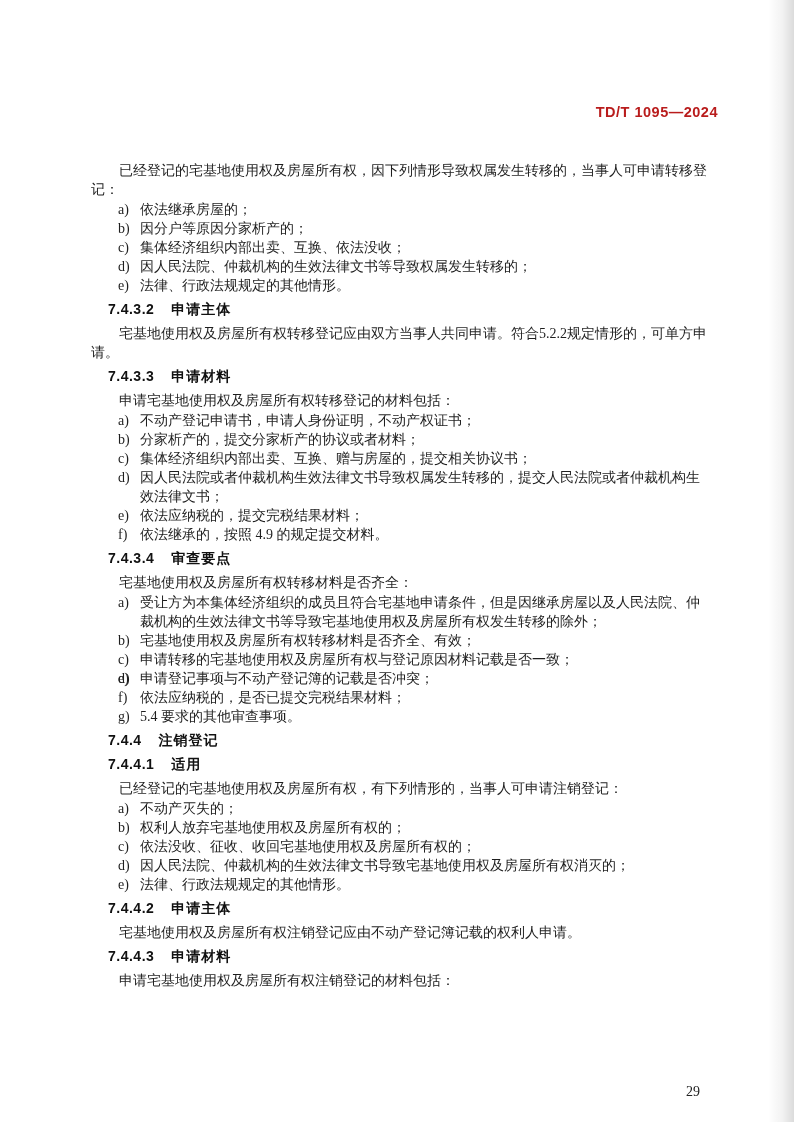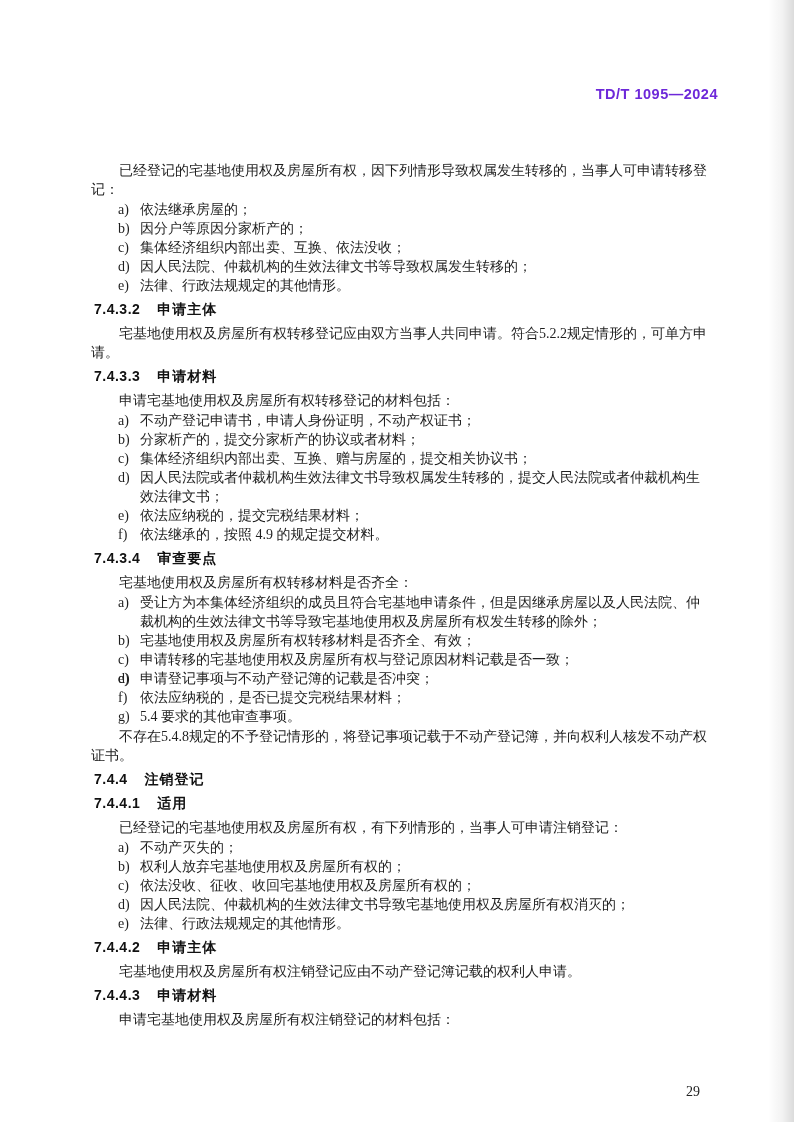--- a/index.html
+++ b/index.html
@@ -11,37 +11,37 @@
     color:#1e1e1e;
     font-family:"Liberation Serif", serif;
     font-size:14px;
   }
   .edge-shade{
     position:absolute;top:0;right:0;bottom:0;width:26px;
     background:linear-gradient(to right, rgba(0,0,0,0) 0%, rgba(0,0,0,0.05) 55%, rgba(0,0,0,0.14) 100%);
     pointer-events:none;
   }
   .header-code{
-    position:absolute;top:86px;right:76px;
+    position:absolute;top:104px;right:76px;
     font-family:"Liberation Sans", sans-serif;
     font-size:14.5px;font-weight:bold;
     letter-spacing:0.5px;
-    color:#6d28d9;
+    color:#b91c1c;
   }
   .content{
     position:absolute;left:90px;top:160px;width:623px;
     line-height:19px;
   }
   .para{margin:1px;}
   .para.indent{text-indent:28px;}
   .doc-list{margin:0;}
   .li{position:relative;padding-left:50px;}
   .li .marker{position:absolute;left:28px;top:0;}
   .heading{
-    margin:5px 4px;
+    margin:5px 18px;
     font-family:"Liberation Sans", sans-serif;
     font-weight:bold;
     font-size:14px;
     line-height:19px;
     color:#111;
   }
   .heading .hnum{margin-right:13px;letter-spacing:0.5px;}
   .heading .htitle{letter-spacing:1px;}
   .page-number{
     position:absolute;left:686px;top:1084px;
@@ -148,21 +148,20 @@
       </div>
       <div class="li">
         <span class="marker">f)</span>
         <span>依法应纳税的，是否已提交完税结果材料；</span>
       </div>
       <div class="li">
         <span class="marker">g)</span>
         <span>5.4 要求的其他审查事项。</span>
       </div>
     </div>
-    <p class="para indent">不存在5.4.8规定的不予登记情形的，将登记事项记载于不动产登记簿，并向权利人核发不动产权证书。</p>
 
     <h3 class="heading">
       <span class="hnum">7.4.4</span>
       <span class="htitle">注销登记</span>
     </h3>
 
     <h3 class="heading">
       <span class="hnum">7.4.4.1</span>
       <span class="htitle">适用</span>
     </h3>

